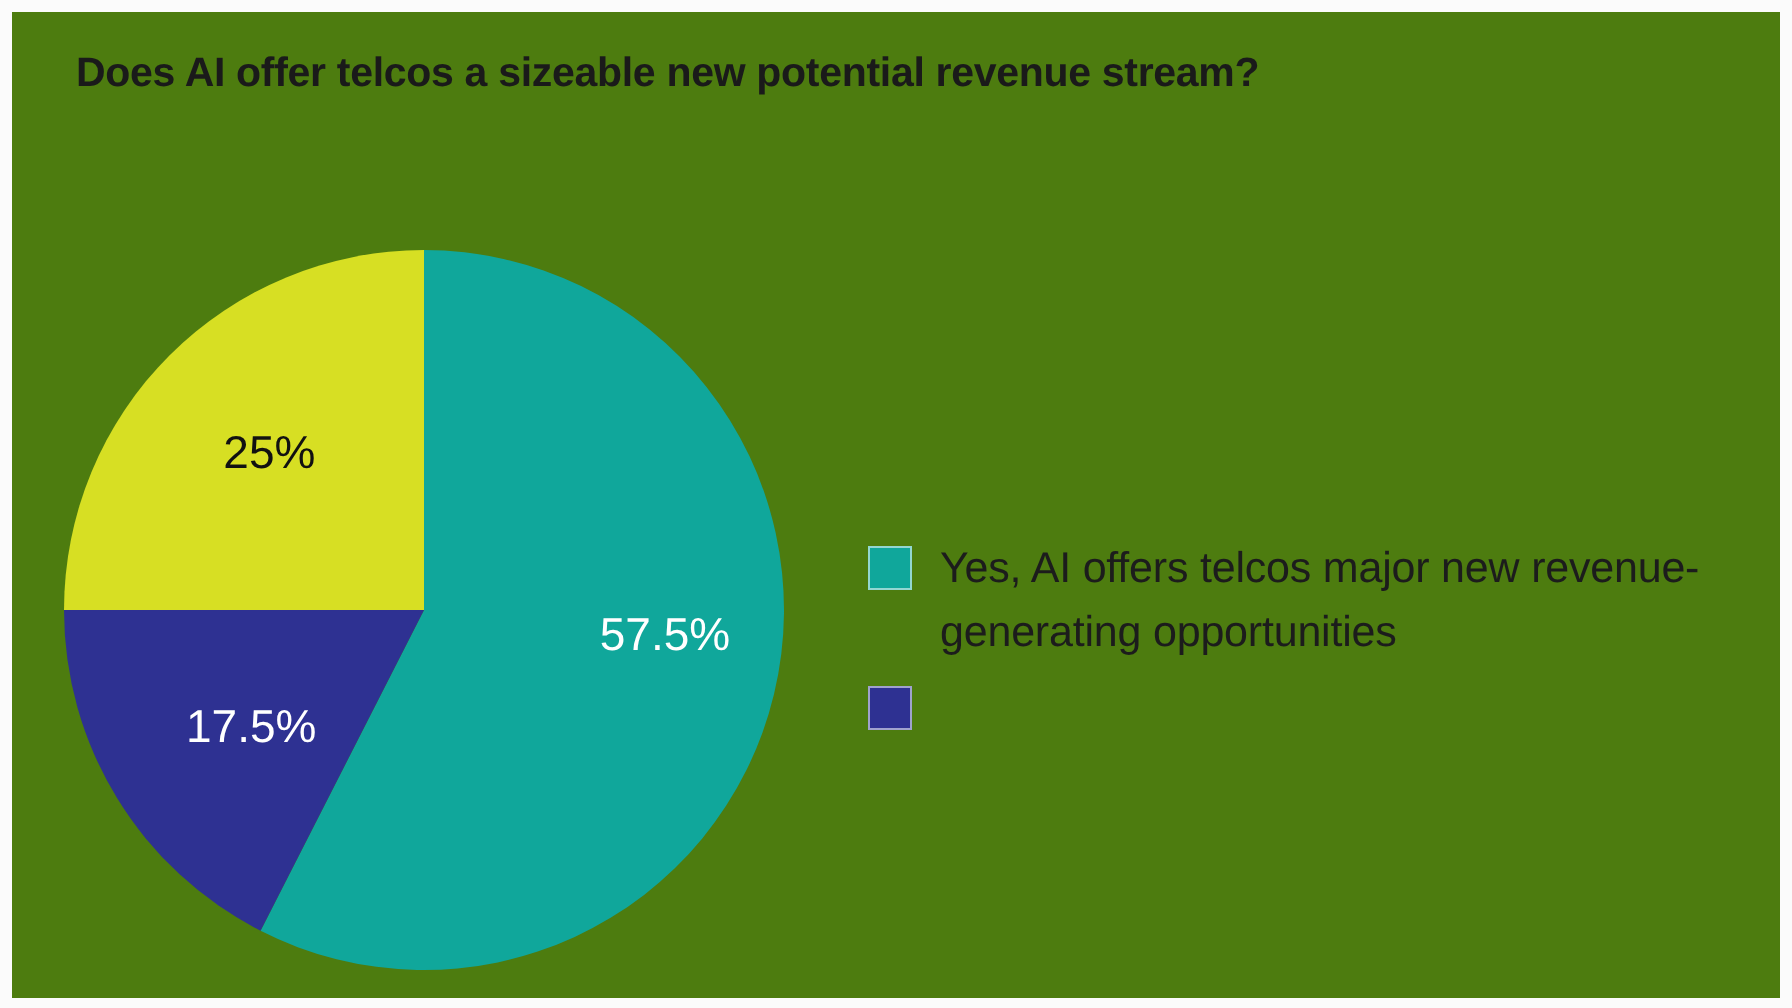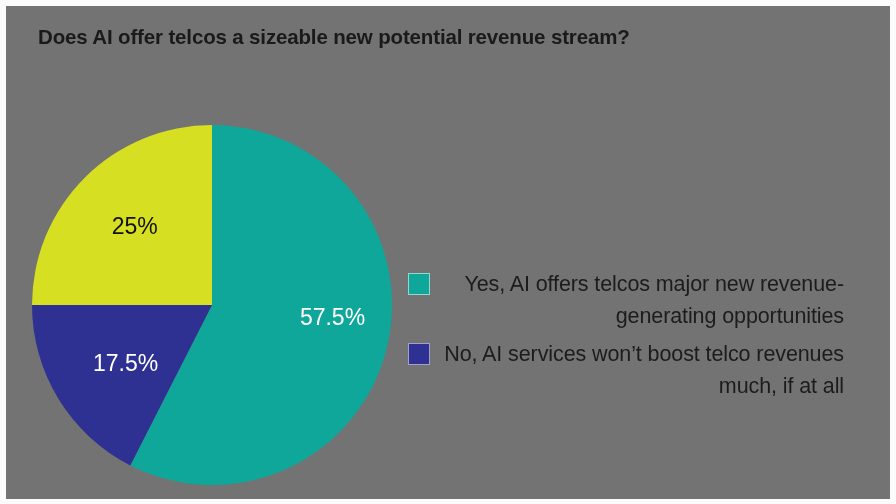--- a/index.html
+++ b/index.html
@@ -5,21 +5,21 @@
 <style>
   html, body {
     margin: 0;
     padding: 0;
     background: #ffffff;
   }
   #page {
     position: relative;
     width: 896px;
     height: 504px;
-    background: #737373;
+    background: #4d7c0f;
     overflow: hidden;
     font-family: "Liberation Sans", sans-serif;
     box-sizing: border-box;
   }
   
   #frame-top, #frame-bottom, #frame-left, #frame-right {
     position: absolute;
     background: #fbfbfb;
   }
   #frame-top    { left: 0; top: 0; width: 896px; height: 6px; }
@@ -52,24 +52,23 @@
   .slice-label {
     font-family: "Liberation Sans", sans-serif;
     font-size: 23px;
     font-weight: normal;
   }
   .slice-label.light { fill: #ffffff; }
   .slice-label.dark  { fill: #111111; }
 
   #legend {
     position: absolute;
-    left: 408px;
+    left: 434px;
     top: 268px;
     width: 452px;
-    text-align: right;
   }
   .legend-row {
     position: relative;
     display: flex;
     align-items: flex-start;
     margin-bottom: 6px;
   }
   .legend-swatch {
     flex: 0 0 auto;
     width: 22px;
@@ -114,17 +113,16 @@
     </svg>
   </div>
 
   <div id="legend">
       <div class="legend-row">
         <span class="legend-swatch" style="background: rgb(16, 167, 155);"></span>
         <span class="legend-label">Yes, AI offers telcos major new revenue-generating opportunities</span>
       </div>
       <div class="legend-row">
         <span class="legend-swatch" style="background: rgb(46, 49, 146);"></span>
-        <span class="legend-label">No, AI services won’t boost telco revenues much, if at all</span>
       </div>
     </div>
 
 </div>
 
 </body></html>

